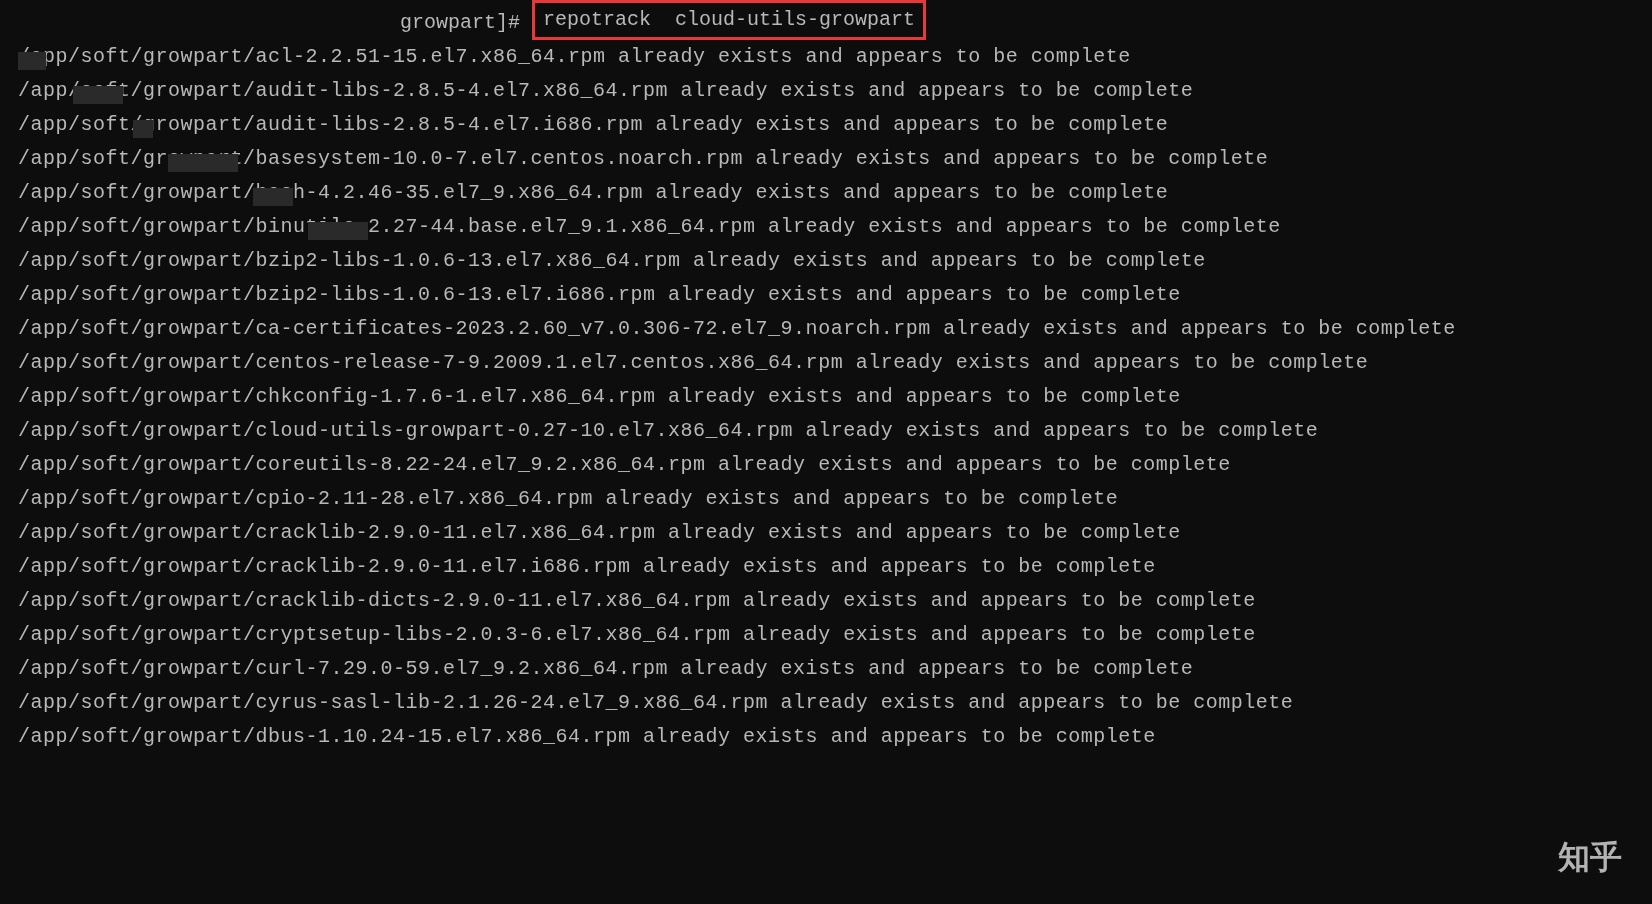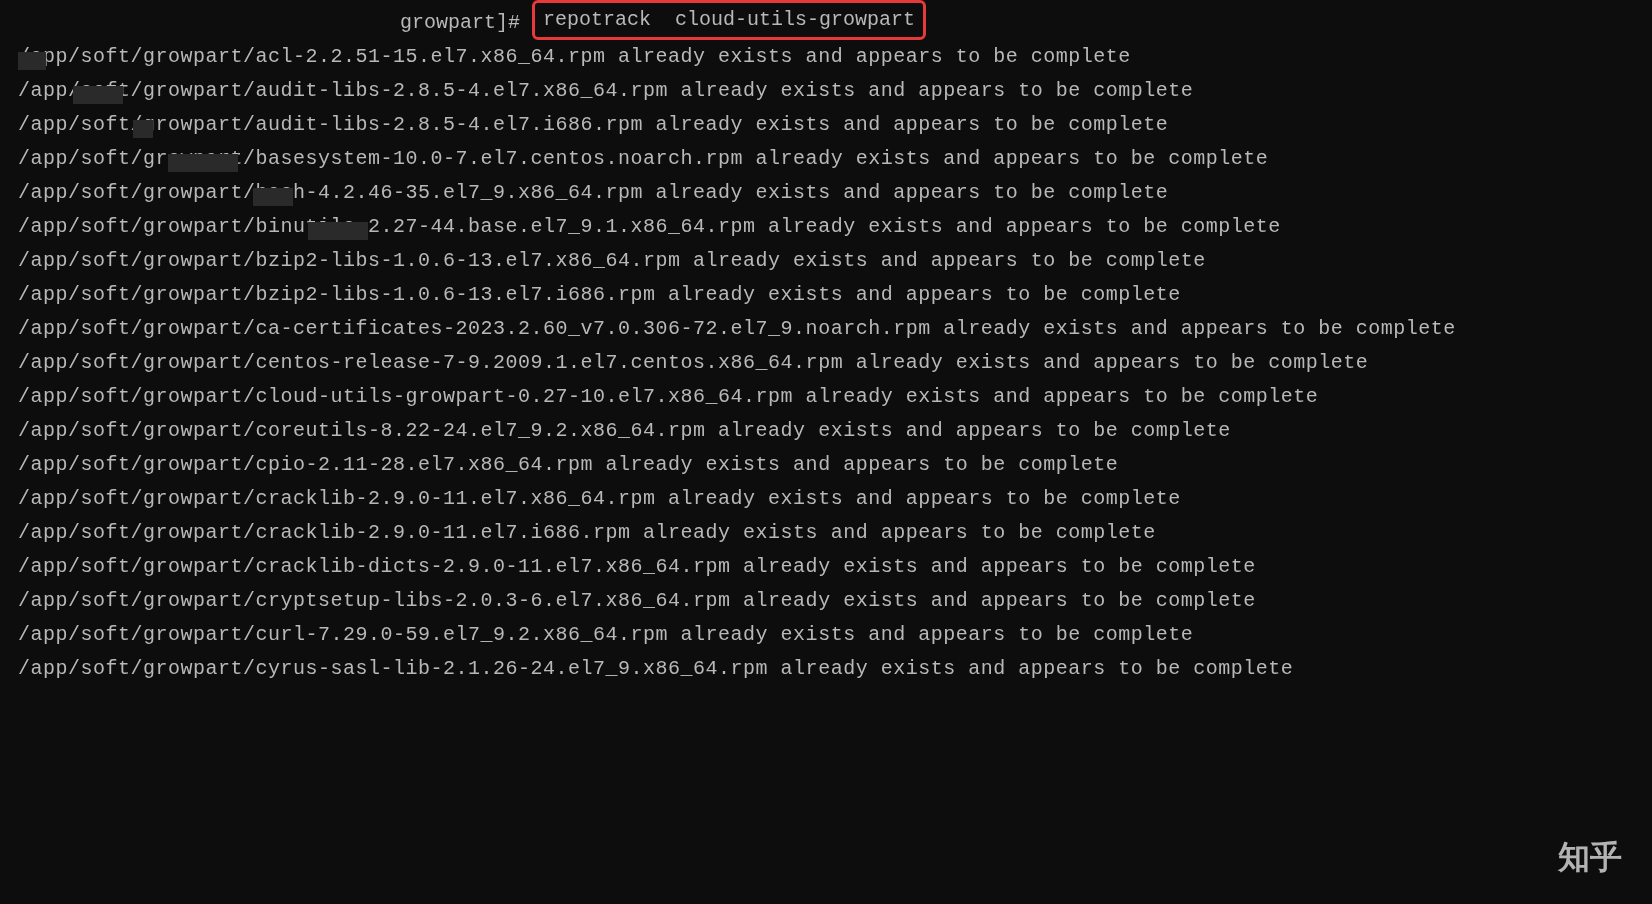--- a/index.html
+++ b/index.html
@@ -34,21 +34,21 @@
       height: 22px;
       position: relative;
     }
     .redacted-block {
       position: absolute;
       background-color: #2a2a2a;
       height: 18px;
     }
     .highlight-box {
       border: 3px solid #e63939;
-      border-radius: 6px;
+      border-radius: 0;
       padding: 0 8px;
       display: inline-block;
       color: #b8b8b8;
     }
     .watermark {
       position: absolute;
       bottom: 20px;
       right: 30px;
       color: #d0d0d0;
       font-size: 36px;
@@ -81,27 +81,29 @@
       <div class="terminal-line">/app/soft/growpart/acl-2.2.51-15.el7.x86_64.rpm already exists and appears to be complete</div>
       <div class="terminal-line">/app/soft/growpart/audit-libs-2.8.5-4.el7.x86_64.rpm already exists and appears to be complete</div>
       <div class="terminal-line">/app/soft/growpart/audit-libs-2.8.5-4.el7.i686.rpm already exists and appears to be complete</div>
       <div class="terminal-line">/app/soft/growpart/basesystem-10.0-7.el7.centos.noarch.rpm already exists and appears to be complete</div>
       <div class="terminal-line">/app/soft/growpart/bash-4.2.46-35.el7_9.x86_64.rpm already exists and appears to be complete</div>
       <div class="terminal-line">/app/soft/growpart/binutils-2.27-44.base.el7_9.1.x86_64.rpm already exists and appears to be complete</div>
       <div class="terminal-line">/app/soft/growpart/bzip2-libs-1.0.6-13.el7.x86_64.rpm already exists and appears to be complete</div>
       <div class="terminal-line">/app/soft/growpart/bzip2-libs-1.0.6-13.el7.i686.rpm already exists and appears to be complete</div>
       <div class="terminal-line">/app/soft/growpart/ca-certificates-2023.2.60_v7.0.306-72.el7_9.noarch.rpm already exists and appears to be complete</div>
       <div class="terminal-line">/app/soft/growpart/centos-release-7-9.2009.1.el7.centos.x86_64.rpm already exists and appears to be complete</div>
+      <div class="terminal-line">/app/soft/growpart/chkconfig-1.7.6-1.el7.x86_64.rpm already exists and appears to be complete</div>
       <div class="terminal-line">/app/soft/growpart/cloud-utils-growpart-0.27-10.el7.x86_64.rpm already exists and appears to be complete</div>
       <div class="terminal-line">/app/soft/growpart/coreutils-8.22-24.el7_9.2.x86_64.rpm already exists and appears to be complete</div>
       <div class="terminal-line">/app/soft/growpart/cpio-2.11-28.el7.x86_64.rpm already exists and appears to be complete</div>
       <div class="terminal-line">/app/soft/growpart/cracklib-2.9.0-11.el7.x86_64.rpm already exists and appears to be complete</div>
       <div class="terminal-line">/app/soft/growpart/cracklib-2.9.0-11.el7.i686.rpm already exists and appears to be complete</div>
       <div class="terminal-line">/app/soft/growpart/cracklib-dicts-2.9.0-11.el7.x86_64.rpm already exists and appears to be complete</div>
       <div class="terminal-line">/app/soft/growpart/cryptsetup-libs-2.0.3-6.el7.x86_64.rpm already exists and appears to be complete</div>
       <div class="terminal-line">/app/soft/growpart/curl-7.29.0-59.el7_9.2.x86_64.rpm already exists and appears to be complete</div>
       <div class="terminal-line">/app/soft/growpart/cyrus-sasl-lib-2.1.26-24.el7_9.x86_64.rpm already exists and appears to be complete</div>
+      <div class="terminal-line">/app/soft/growpart/dbus-1.10.24-15.el7.x86_64.rpm already exists and appears to be complete</div>
     </div>
 </div>
 
 <div class="watermark">
   <span class="zhihu-logo">知乎</span>
 </div>
 
 </body></html>

